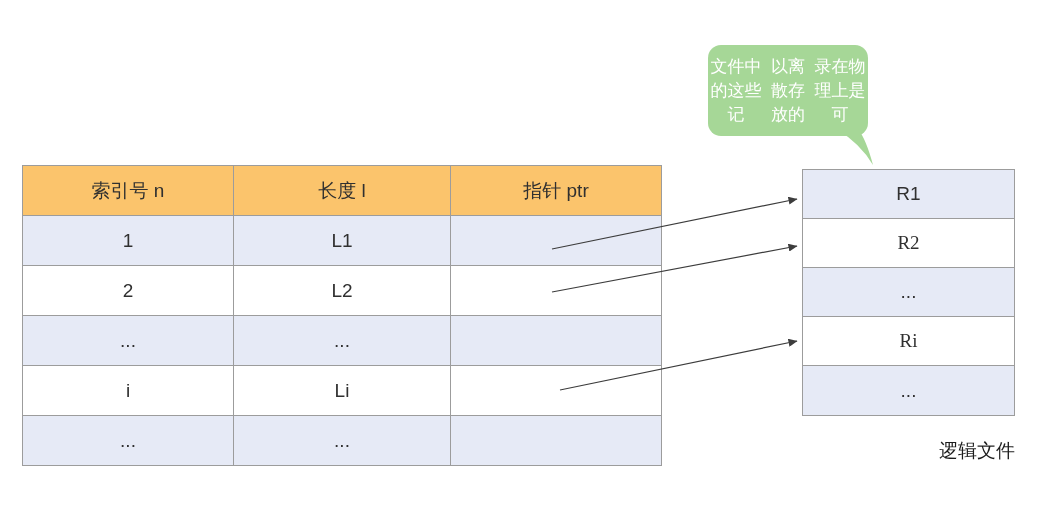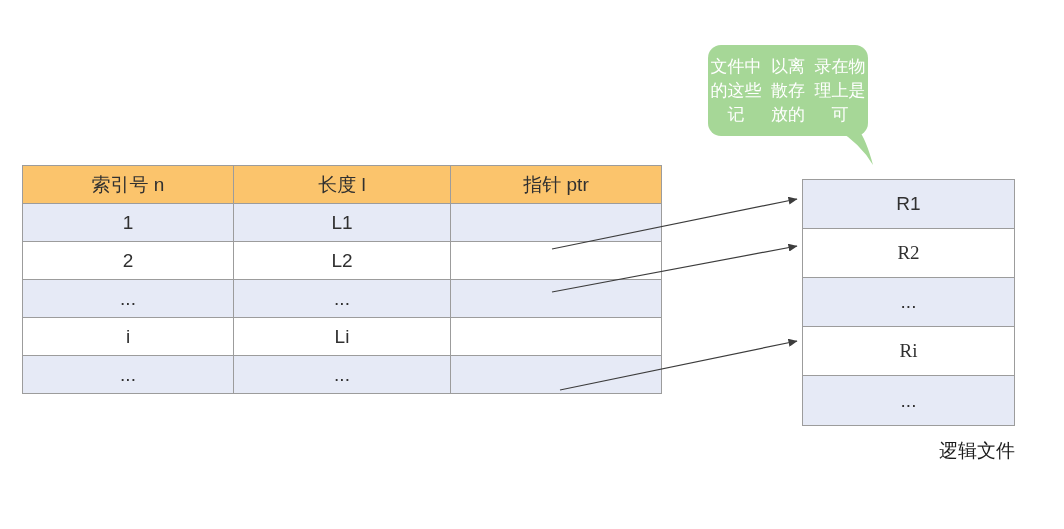--- a/index.html
+++ b/index.html
@@ -22,31 +22,31 @@
   }
   .canvas{position:absolute;inset:0;}
 
   
   table.index-table{
     position:absolute;left:22px;top:165px;
     width:639px;border-collapse:collapse;table-layout:fixed;
   }
   table.index-table th, table.index-table td{
     border:1px solid var(--border);
-    height:38px;text-align:center;vertical-align:middle;
+    height:50px;text-align:center;vertical-align:middle;
     font-size:19px;font-weight:400;
   }
   table.index-table th{background:var(--header-bg);}
   table.index-table tr.stripe td{background:var(--stripe-bg);}
   table.index-table tr.plain td{background:var(--row-bg);}
   col.c1{width:211px;}col.c2{width:217px;}col.c3{width:211px;}
 
   
   .record-table{
-    position:absolute;left:802px;top:179px;width:213px;
+    position:absolute;left:802px;top:169px;width:213px;
     border:1px solid var(--border);
   }
   .record-row{
     height:49px;display:flex;align-items:center;justify-content:center;
     font-size:19px;border-bottom:1px solid var(--border);
   }
   .record-row:last-child{border-bottom:none;}
   .record-row.stripe{background:var(--stripe-bg);}
   .record-row.plain{background:var(--row-bg);font-family:Liberation Serif, serif;}
 

